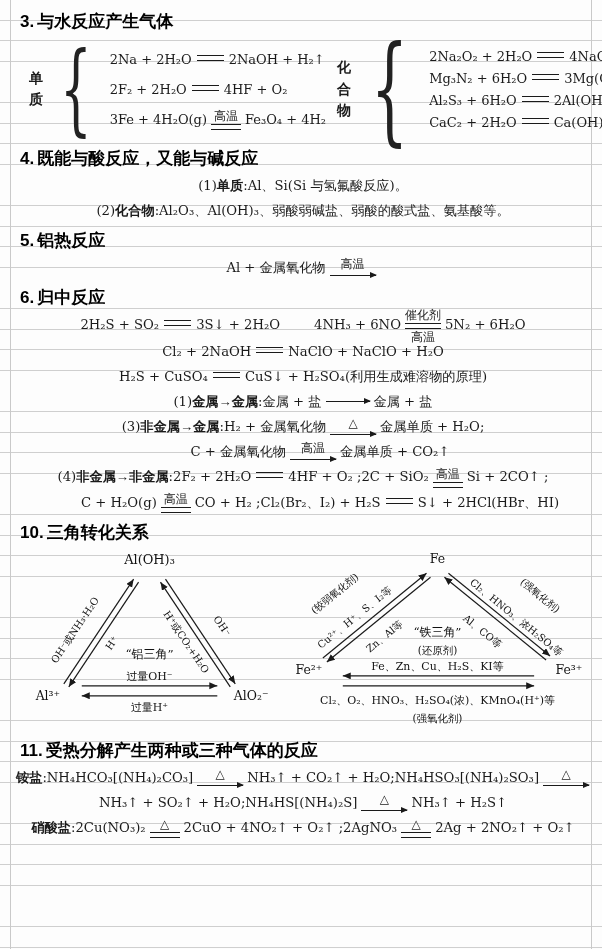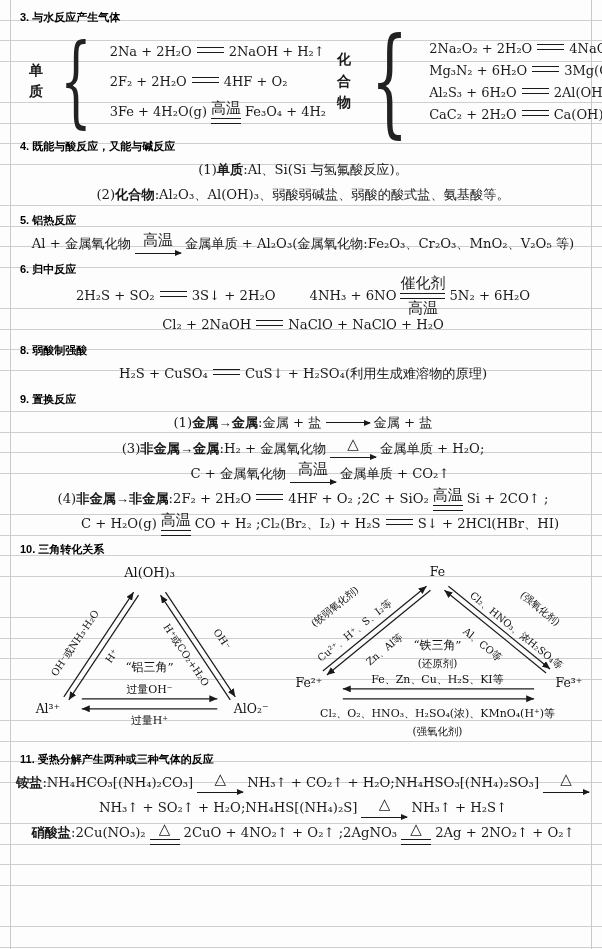--- a/index.html
+++ b/index.html
@@ -2,30 +2,30 @@
 <html><head>
 <meta charset="utf-8">
 <style>
   html,body{margin:0;padding:0;background:#e8e8e8;}
   .page{width:602px;height:949px;position:relative;overflow:hidden;background:#fdfdfd;
     background-image:repeating-linear-gradient(to bottom,transparent 0,transparent 19.7px,#cfcfcf 19.7px,#cfcfcf 20.6px);
     color:#1a1a1a;}
   .vline{position:absolute;top:0;bottom:0;width:1px;background:#c9c9c9;}
   .vline.l{left:10px}.vline.r{left:591px}
   .content{position:relative;padding:1px 12px 0 14px;}
-  .h{font-family:"Liberation Sans",sans-serif;font-weight:bold;font-size:11px;color:#000;margin:9px 0 0 6px;white-space:nowrap;}
+  .h{font-family:"Liberation Sans",sans-serif;font-weight:bold;font-size:17px;color:#000;margin:9px 0 0 6px;white-space:nowrap;}
   .h .num{margin-right:3px;}
   .ln{font-family:"DejaVu Serif","Liberation Serif",serif;font-size:13.2px;line-height:1.45;margin:6px 0 0 2px;white-space:nowrap;text-align:center;}
   .b{font-weight:bold;font-family:"Liberation Sans",sans-serif;font-size:13.2px;}
   .ind{margin-left:36px;}
   
   .dd{display:inline-block;width:27px;height:4px;border-top:1.3px solid #1a1a1a;border-bottom:1.3px solid #1a1a1a;margin:0 5px;vertical-align:3px;}
   
   .c{display:inline-flex;flex-direction:column;align-items:center;vertical-align:middle;margin:-7px 4px;line-height:1;}
-  .c .t,.c .bt{font-size:15px;font-family:"DejaVu Serif","Liberation Serif",serif;white-space:nowrap;padding-bottom:2px;}
+  .c .t,.c .bt{font-size:12px;font-family:"DejaVu Serif","Liberation Serif",serif;white-space:nowrap;padding-bottom:2px;}
   .c .bt{padding:2px 0 0 0;}
   .c .dl{align-self:stretch;min-width:30px;height:4px;border-top:1.3px solid #1a1a1a;border-bottom:1.3px solid #1a1a1a;}
   .c .ar{align-self:stretch;min-width:46px;height:0;border-top:1.3px solid #1a1a1a;position:relative;margin:3px 0;}
   .c .ar::after,.arsolo::after{content:"";position:absolute;right:-1px;top:-3.8px;width:0;height:0;
     border-left:7px solid #1a1a1a;border-top:3.3px solid transparent;border-bottom:3.3px solid transparent;}
   .arsolo{display:inline-block;width:44px;height:0;border-top:1.3px solid #1a1a1a;position:relative;vertical-align:4px;margin:0 4px;}
   .gap{display:inline-block;width:34px;}
   
   .row3{display:flex;align-items:center;margin:8px 0 0 14px;}
   .grp{display:flex;align-items:center;}
@@ -78,35 +78,33 @@
     </div>
 
     <div class="h"><span class="num">4.</span><span>既能与酸反应，又能与碱反应</span></div>
     <div class="ln"><span>(1)</span><span class="b">单质</span><span>:Al、Si(Si 与氢氟酸反应)。</span></div>
     <div class="ln"><span>(2)</span><span class="b">化合物</span><span>:Al₂O₃、Al(OH)₃、弱酸弱碱盐、弱酸的酸式盐、氨基酸等。</span></div>
 
     <div class="h"><span class="num">5.</span><span>铝热反应</span></div>
     <div class="ln"><span>Al + 金属氧化物</span><span class="c">
           <span class="t">高温</span>
           <span class="ar"></span>
-        </span><span>金属单质 + Al₂O₃(金属氧化物:Fe₂O₃、Cr₂O₃、MnO₂、V₂O₅ 等)</span></div>
+        </span></div>
 
     <div class="h"><span class="num">6.</span><span>归中反应</span></div>
     <div class="ln"><span>2H₂S + SO₂</span><span class="dd"></span><span>3S↓ + 2H₂O</span><span class="gap"></span><span>4NH₃ + 6NO</span><span class="c">
           <span class="t">催化剂</span>
           <span class="dl"></span>
           <span class="bt">高温</span>
         </span><span>5N₂ + 6H₂O</span></div>
 
     <div class="ln"><span>Cl₂ + 2NaOH</span><span class="dd"></span><span>NaClO + NaClO + H₂O</span></div>
 
-    <div class="h"><span class="num">8.</span><span>弱酸制强酸</span></div>
     <div class="ln"><span>H₂S + CuSO₄</span><span class="dd"></span><span>CuS↓ + H₂SO₄(利用生成难溶物的原理)</span></div>
 
-    <div class="h"><span class="num">9.</span><span>置换反应</span></div>
     <div class="ln"><span>(1)</span><span class="b">金属→金属</span><span>:金属 + 盐</span><span class="arsolo"></span><span>金属 + 盐</span></div>
     <div class="ln"><span>(3)</span><span class="b">非金属→金属</span><span>:H₂ + 金属氧化物</span><span class="c">
           <span class="t">△</span>
           <span class="ar"></span>
         </span><span>金属单质 + H₂O;</span></div>
     <div class="ln ind"><span>C + 金属氧化物</span><span class="c">
           <span class="t">高温</span>
           <span class="ar"></span>
         </span><span>金属单质 + CO₂↑</span></div>
     <div class="ln"><span>(4)</span><span class="b">非金属→非金属</span><span>:2F₂ + 2H₂O</span><span class="dd"></span><span>4HF + O₂ ;2C + SiO₂</span><span class="c">

